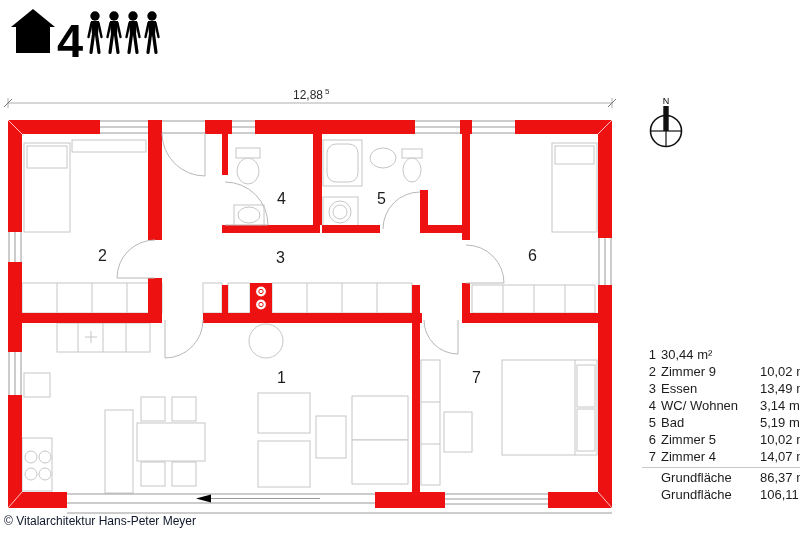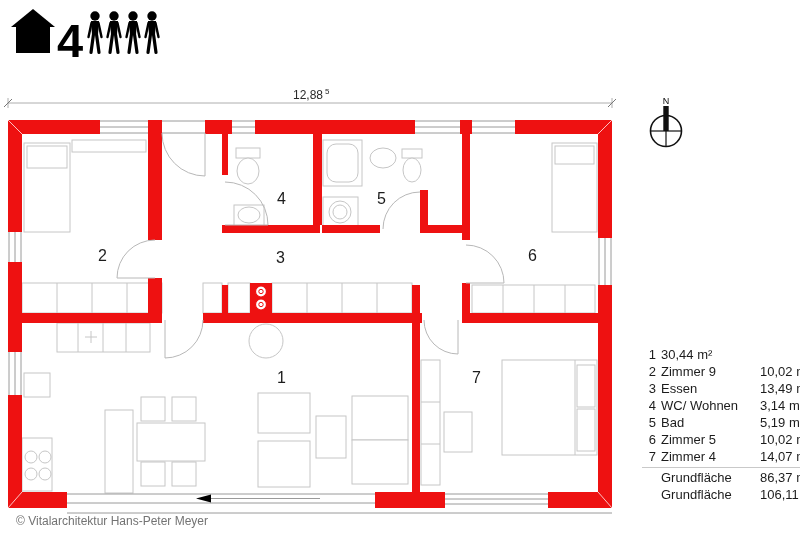--- a/index.html
+++ b/index.html
@@ -27,21 +27,21 @@
     font-size:13px;line-height:17px;color:#1c1c1c;
   }
   .lrow{display:grid;grid-template-columns:14px 94px auto;column-gap:5px;}
   .lnum{text-align:right;}
   .lname{}
   .larea{white-space:nowrap;}
   .ltotals{border-top:1px solid #c9c9c9;margin-top:2px;padding-top:1px;width:158px;}
   .ltotals .lrow{width:220px;}
 
   .copyright{
-    position:absolute;left:16px;top:514px;font-size:12px;color:#737373;text-align:center;
+    position:absolute;left:4px;top:514px;font-size:12px;color:#0f172a;text-align:center;
   }
 </style>
 </head>
 <body>
 
 <svg width="800" height="533" viewBox="0 0 800 533">
   <defs>
     <g id="person">
       <circle cx="0" cy="-17" r="4.7" fill="#000"></circle>
       <path d="M-4,-12 H4 L3,2 H-3 Z" fill="#000"></path>

